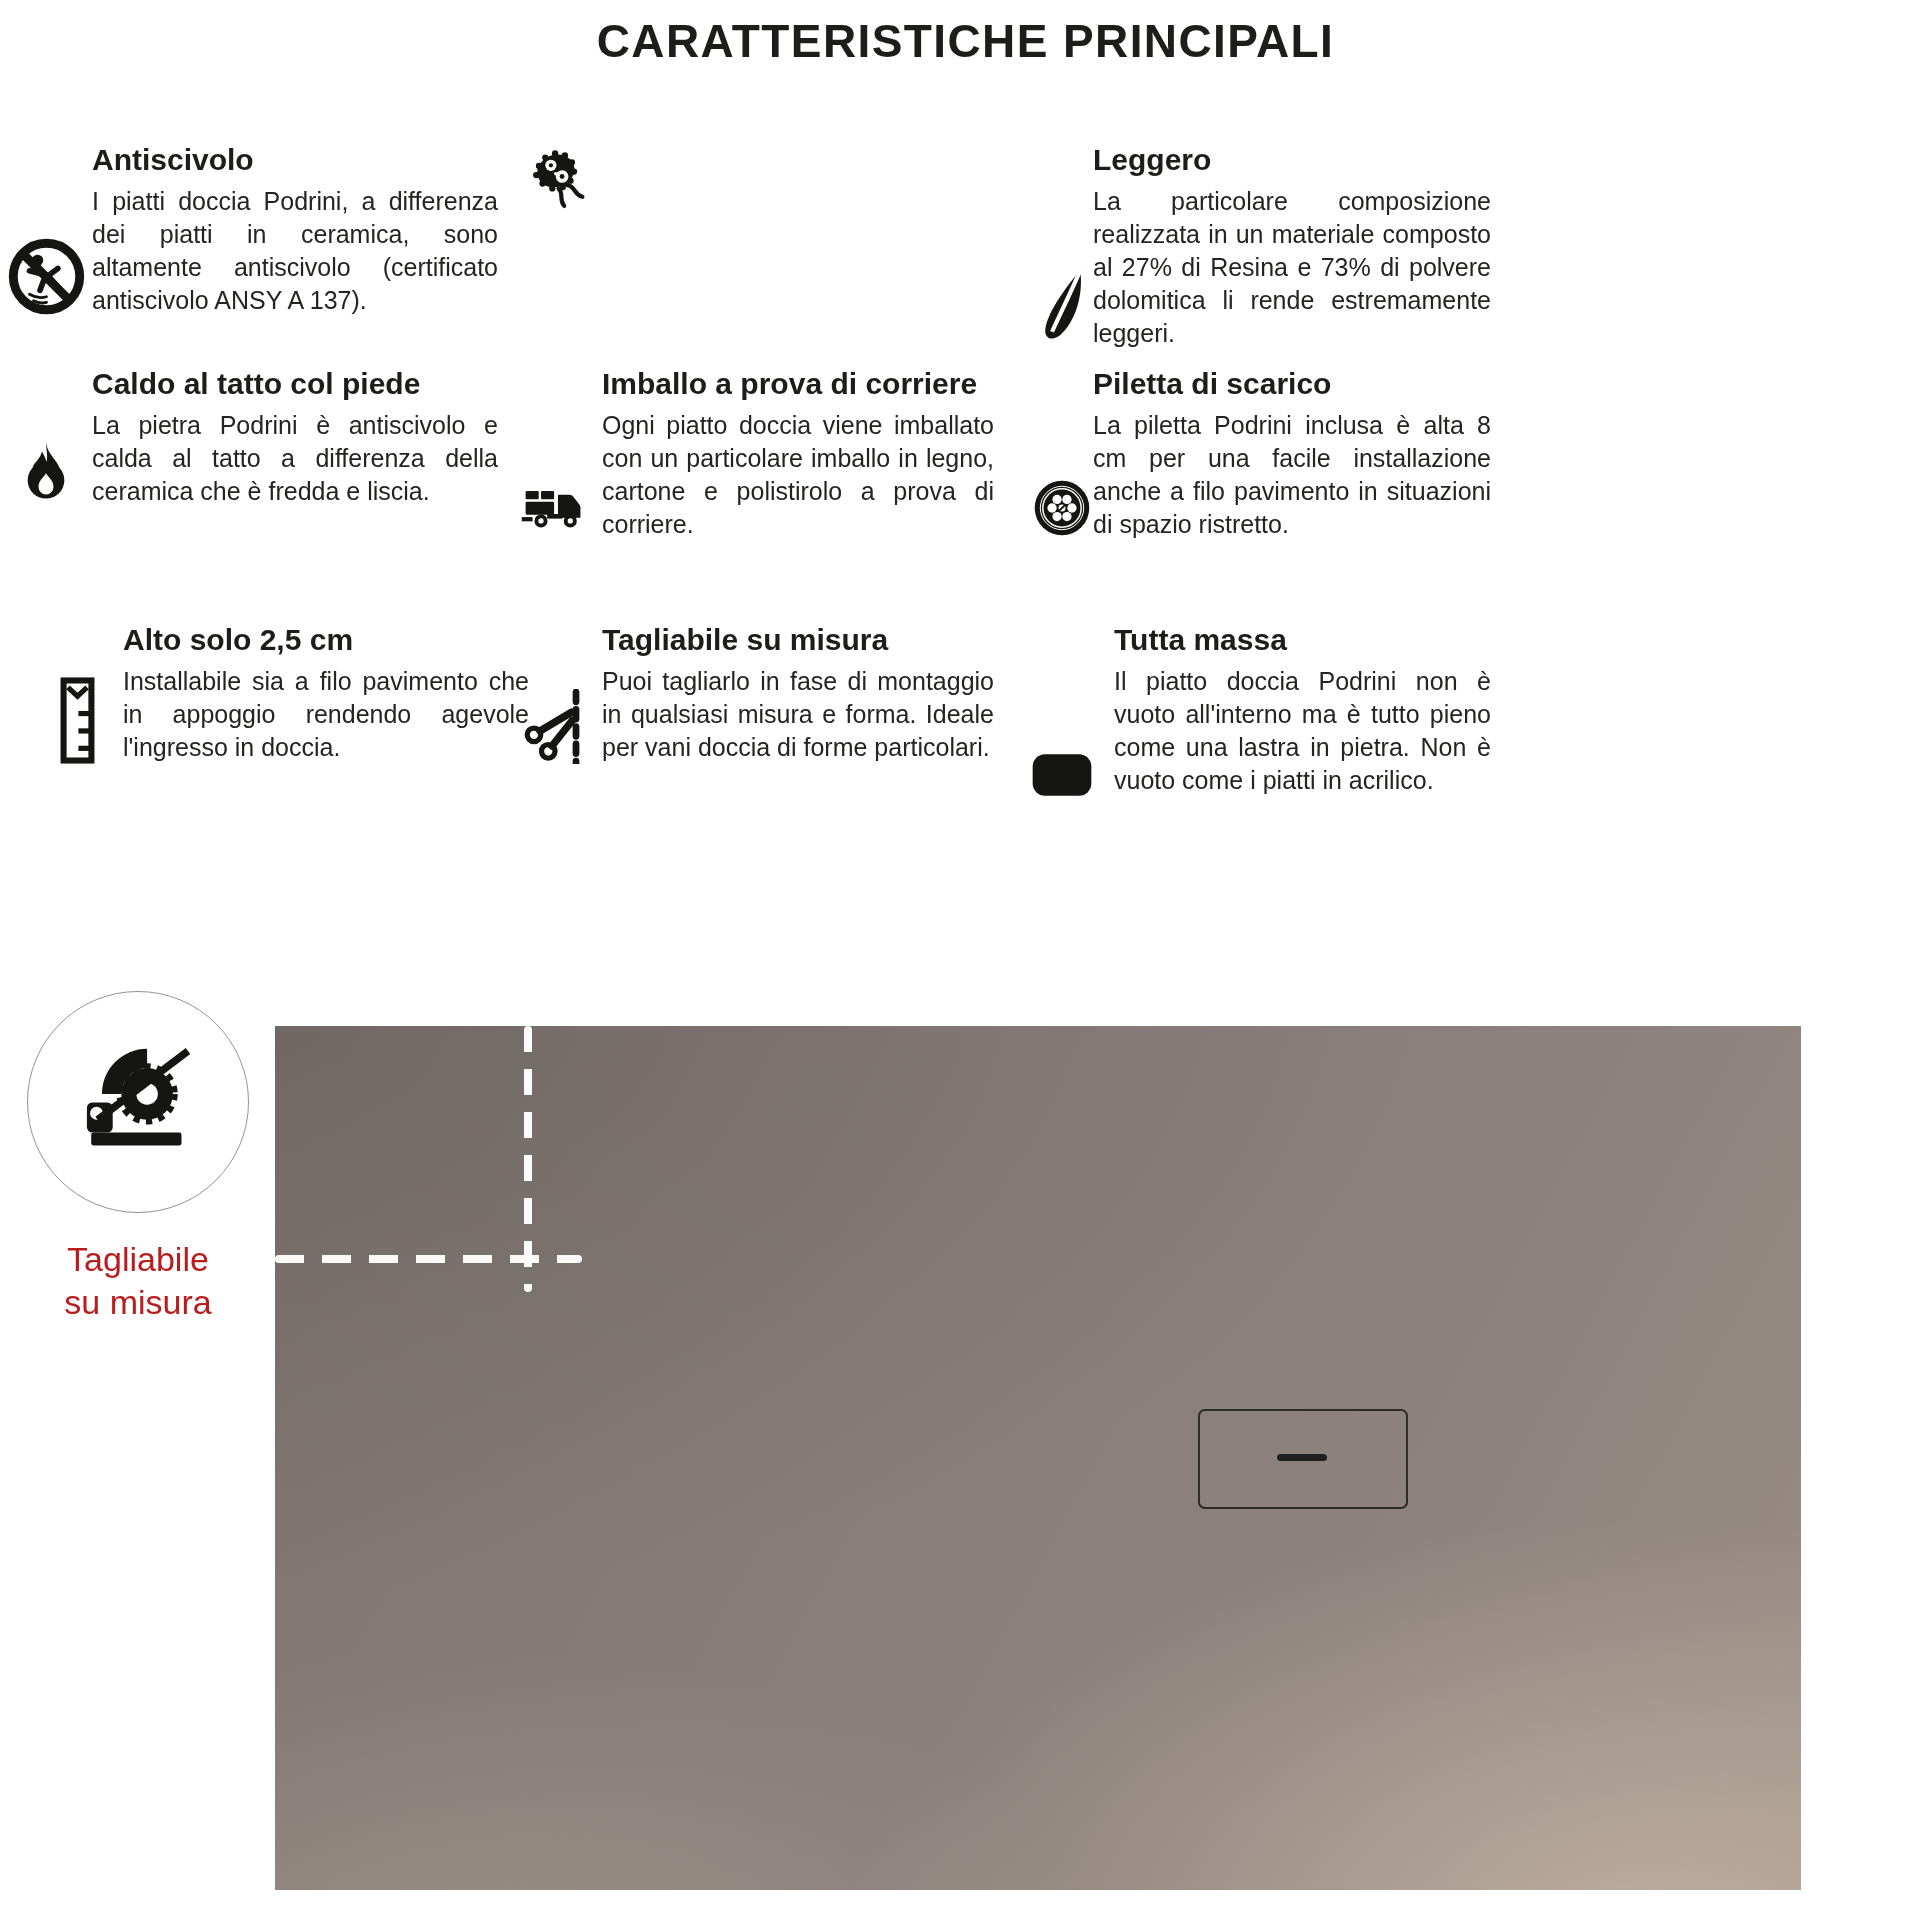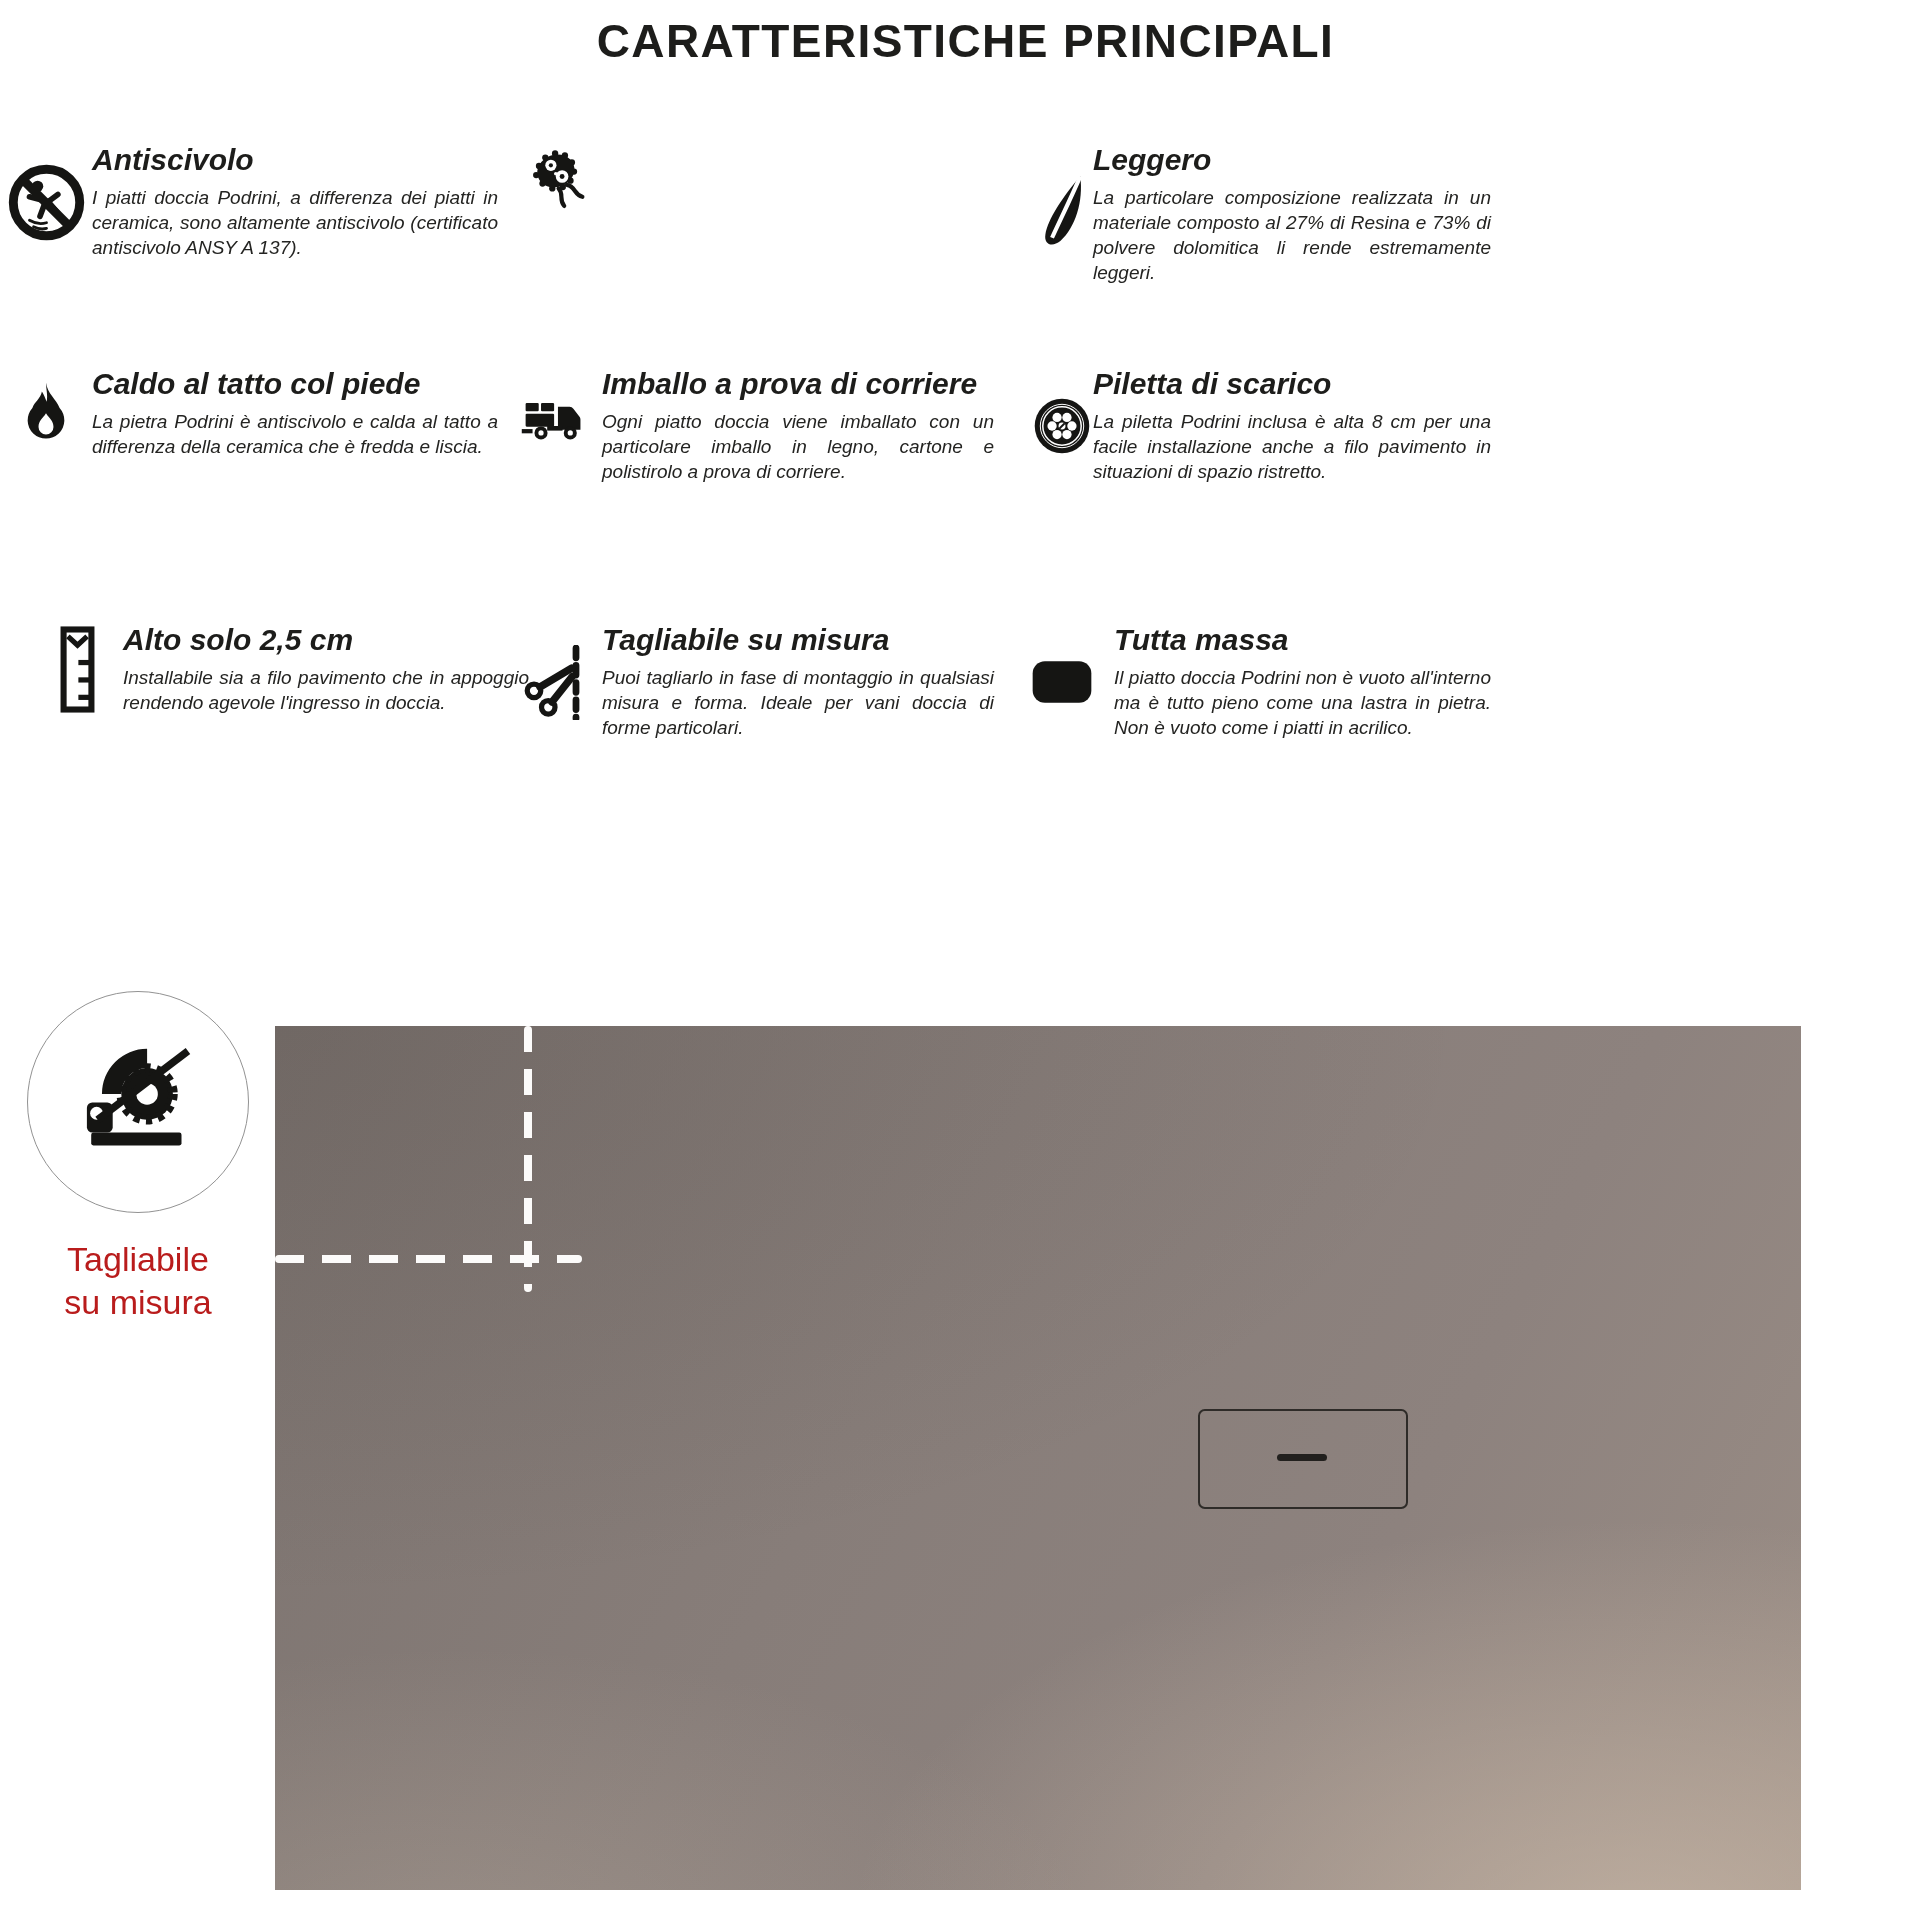--- a/index.html
+++ b/index.html
@@ -1,25 +1,25 @@
 <!DOCTYPE html>
 <html><head>
 <meta charset="utf-8">
 <style>
   html,body{margin:0;padding:0;background:#fff;}
   .page{position:relative;width:1931px;height:1931px;background:#ffffff;overflow:hidden;
         font-family:"Liberation Sans",sans-serif;color:#1d1d1b;}
   .page-title{position:absolute;top:13.5px;left:0;width:100%;text-align:center;margin:0;
         font-size:46px;font-weight:700;letter-spacing:1.4px;color:#1d1d1b;}
   
-  .feature{position:absolute;display:flex;align-items:center;font-style:italic;}
+  .feature{position:absolute;display:flex;align-items:flex-end;}
   .ficon{flex:none;display:flex;justify-content:center;align-items:flex-start;padding-top:1.9px;}
   .ftext{flex:1;}
   .ftext h2{font-size:30px;font-weight:700;margin:0 0 7.7px 0;color:#1d1d1b;}
-  .ftext p{font-size:19px;line-height:1.32;margin:0;text-align:justify;color:#242422;}
+  .ftext p{font-size:25px;line-height:1.32;margin:0;text-align:justify;color:#242422;}
   .f1{left:0;top:143px;width:498px;}   .f1 .ficon{width:92px;}
   .f2{left:517px;top:143px;width:477px;} .f2 .ficon{width:85px;}
   .f3{left:1031px;top:143px;width:460px;} .f3 .ficon{width:62px;}
   .f4{left:0;top:367px;width:498px;}   .f4 .ficon{width:92px;}
   .f5{left:517px;top:367px;width:477px;} .f5 .ficon{width:85px;}
   .f6{left:1031px;top:367px;width:460px;} .f6 .ficon{width:62px;}
   .f7{left:0;top:623px;width:498px;padding-left:31px;}   .f7 .ficon{width:92px;}
   .f8{left:517px;top:623px;width:477px;} .f8 .ficon{width:85px;}
   .f9{left:1031px;top:623px;width:460px;gap:21px;} .f9 .ficon{width:62px;}
   

